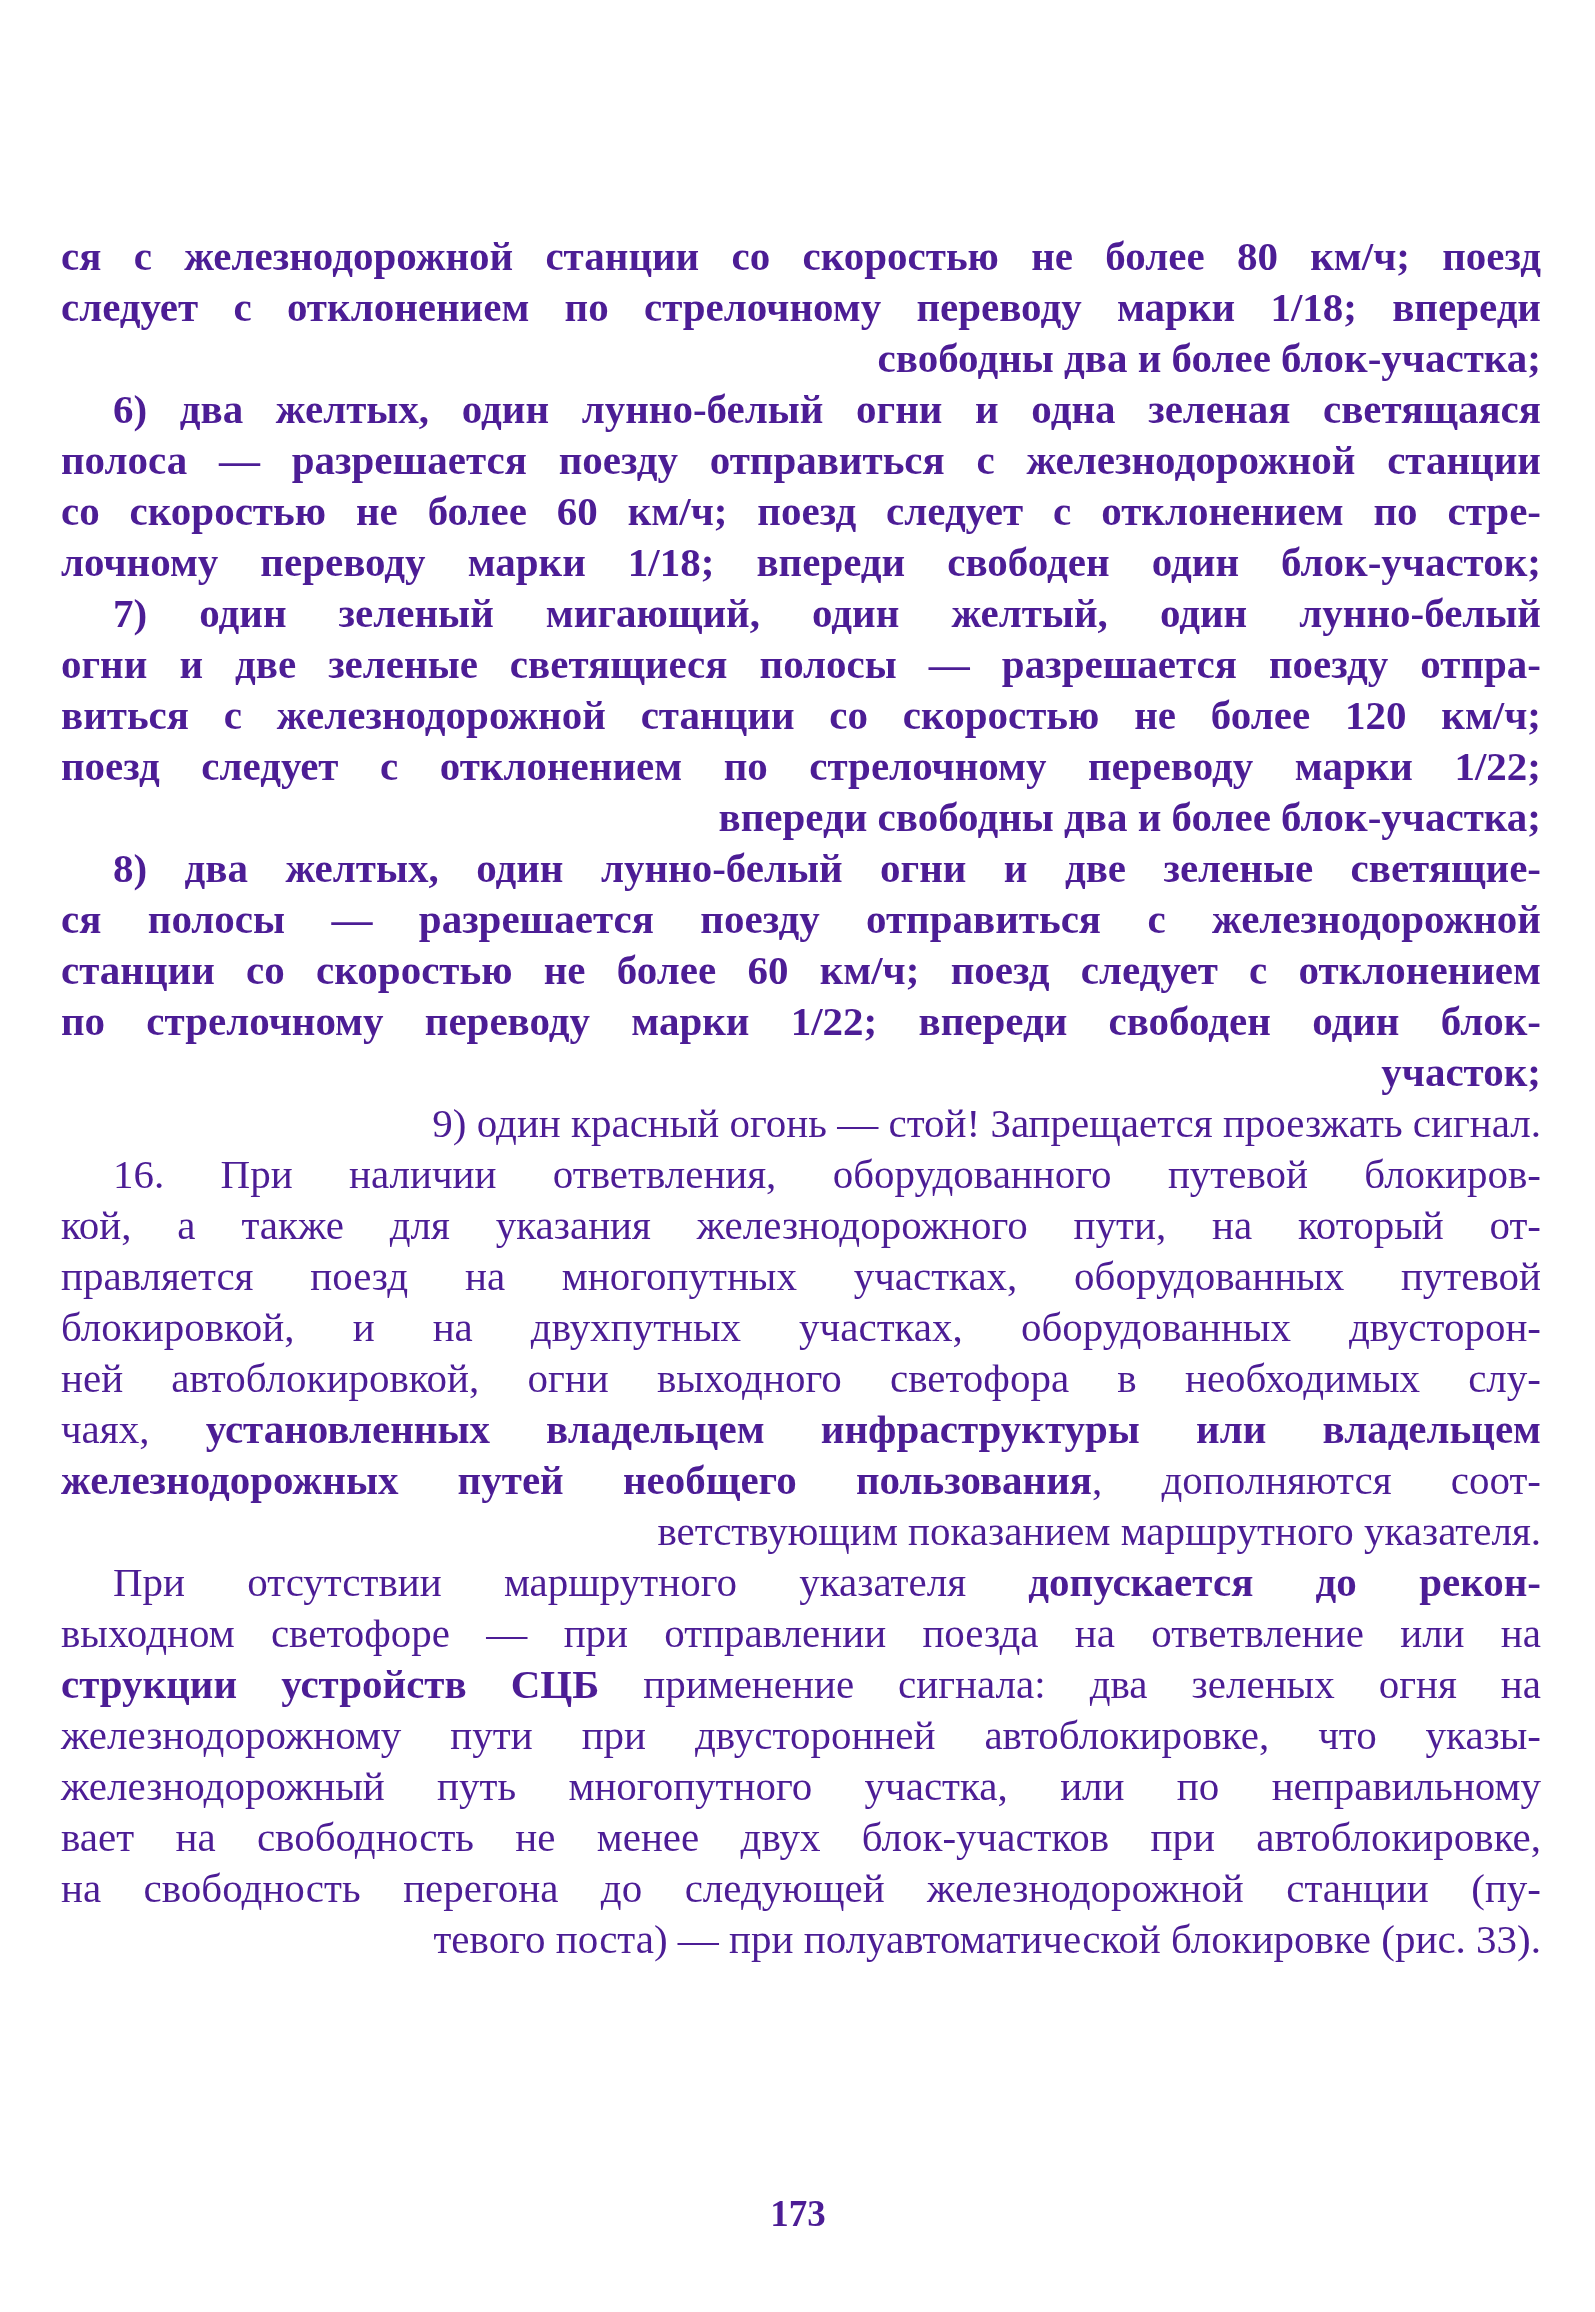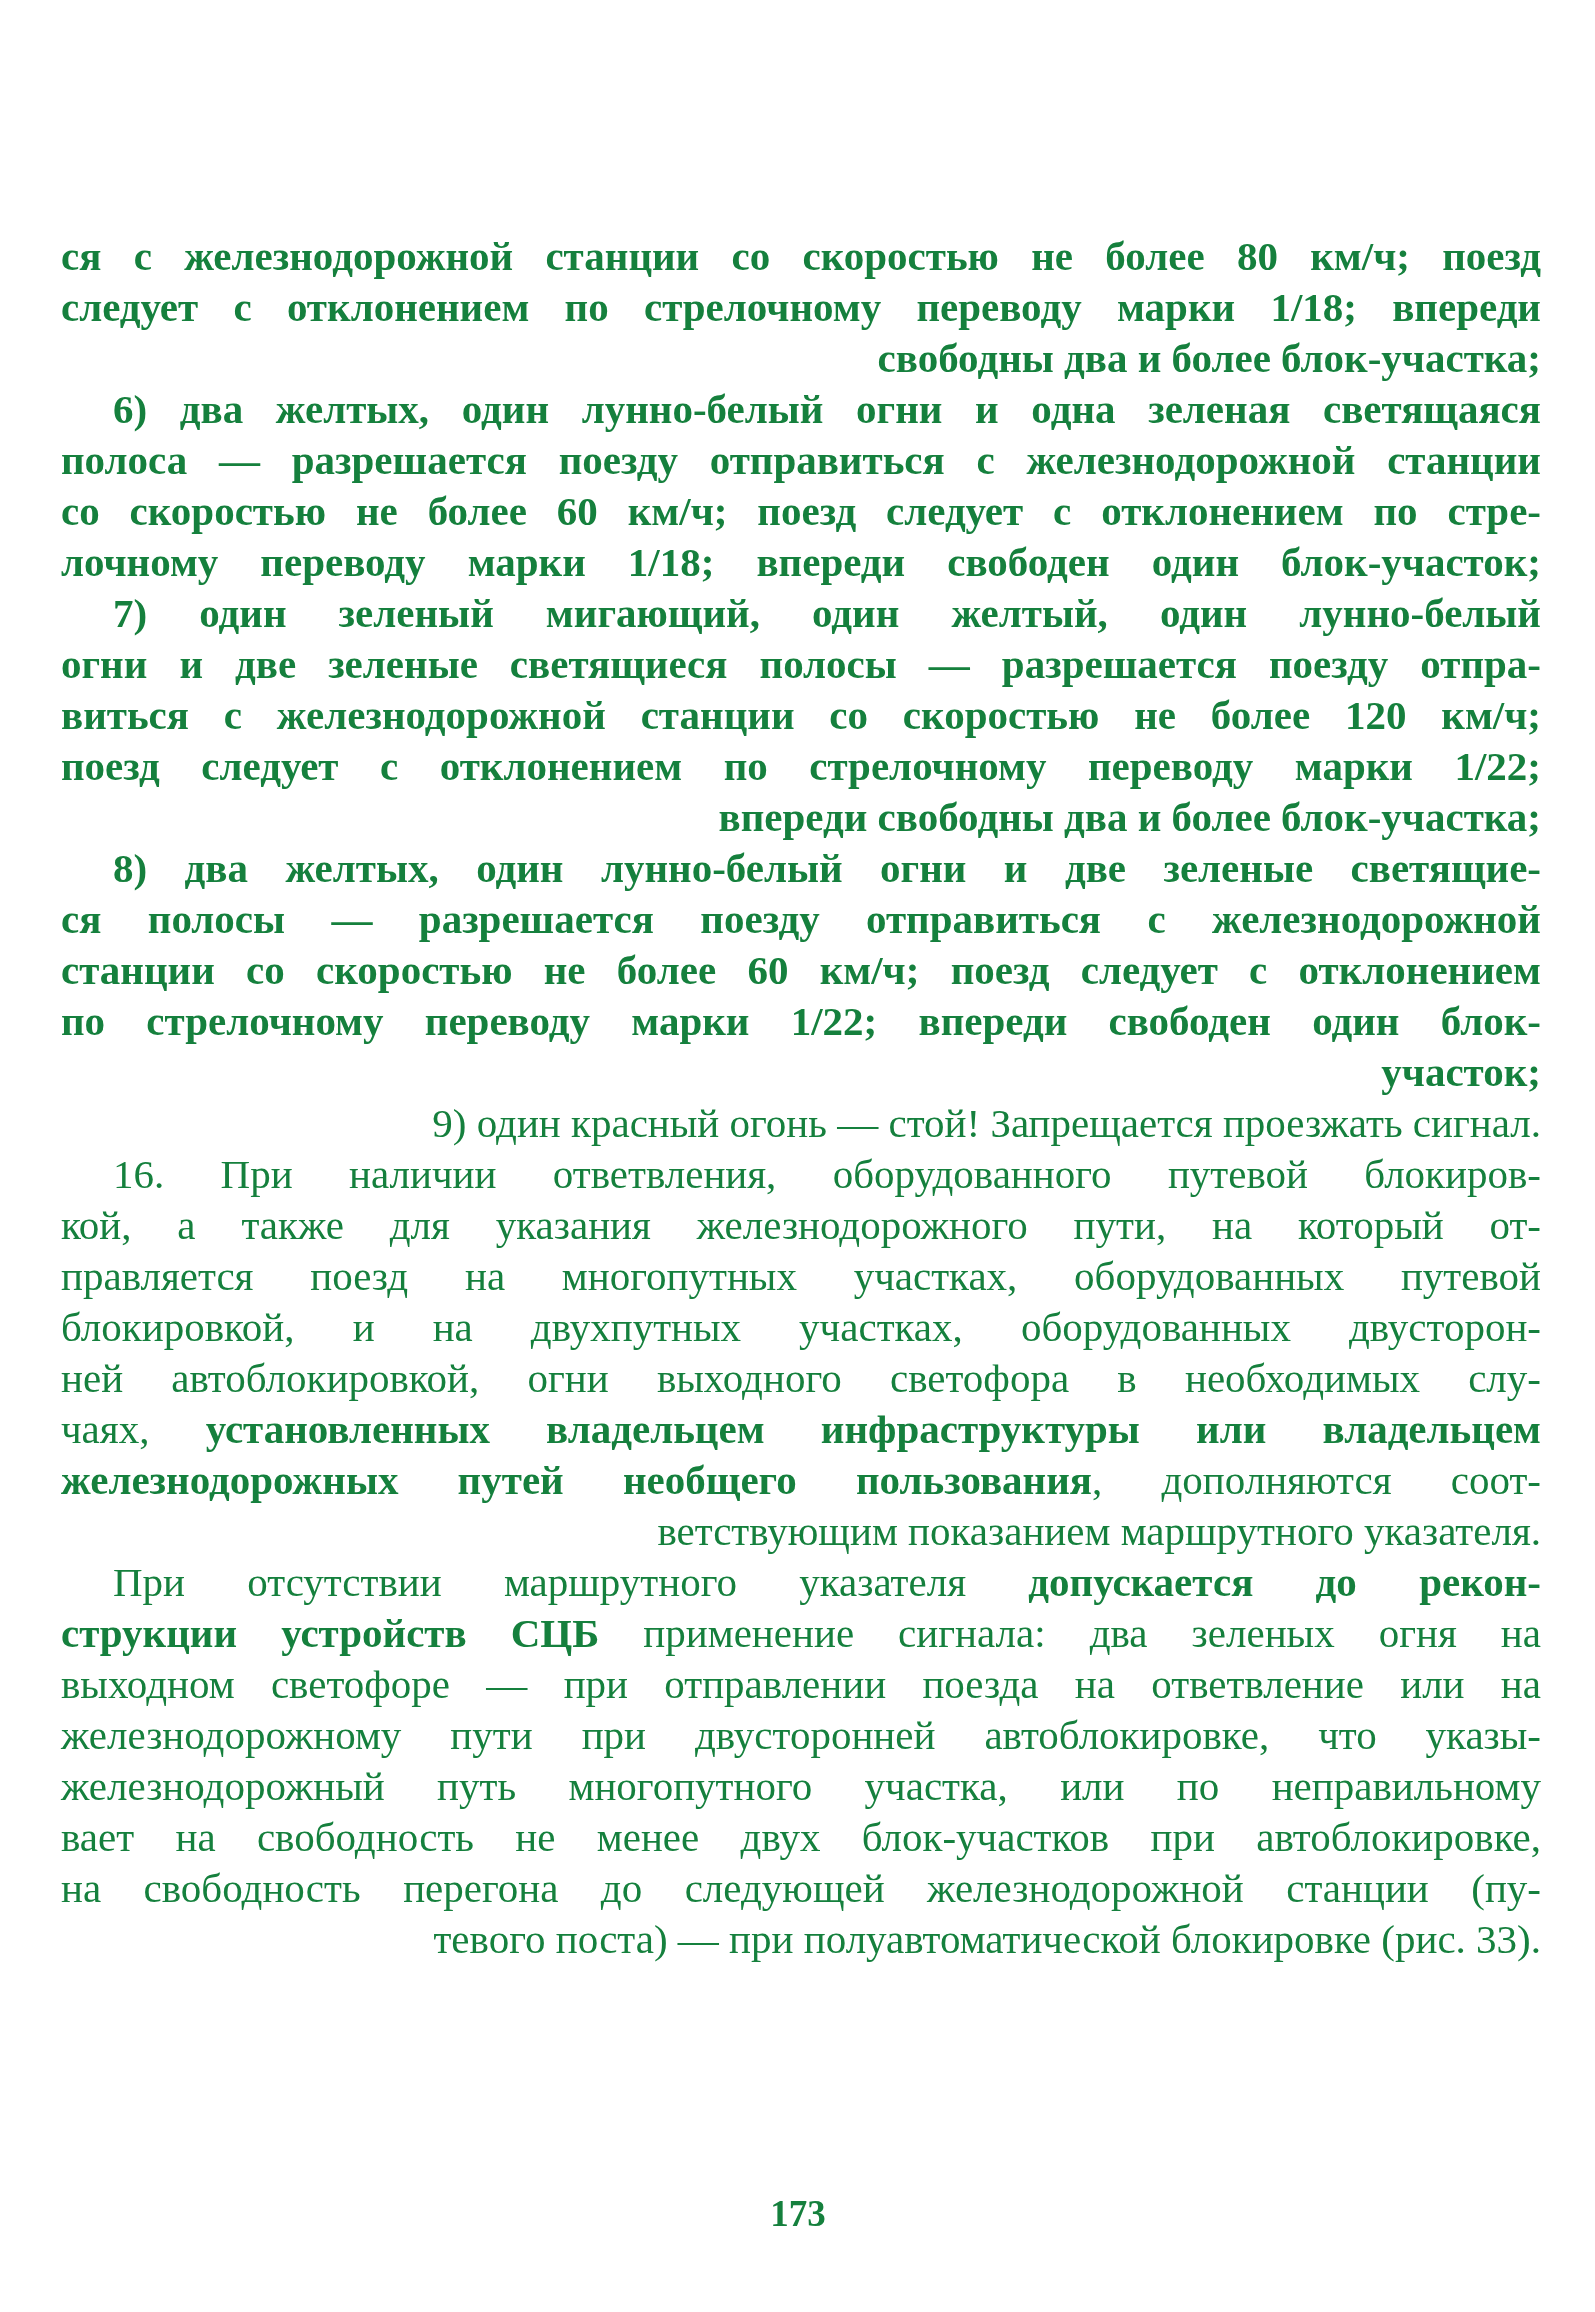--- a/index.html
+++ b/index.html
@@ -5,21 +5,21 @@
   html, body {
     margin: 0;
     padding: 0;
     background: #ffffff;
   }
   .page {
     position: relative;
     width: 1596px;
     height: 2313px;
     background: #ffffff;
-    color: #15803d;
+    color: #4c1d95;
     font-family: "Liberation Serif", "DejaVu Serif", serif;
     overflow: hidden;
   }
   .text-block {
     position: absolute;
     left: 61px;
     top: 231px;
     width: 1480px;
   }
   .line {
@@ -75,22 +75,22 @@
       <div class="line indent"><span class="r">9) один красный огонь — стой! Запрещается проезжать сигнал.</span></div>
       <div class="line j indent"><span class="r">16. При наличии ответвления, оборудованного путевой блокиров-</span></div>
       <div class="line j"><span class="r">кой, а также для указания железнодорожного пути, на который от-</span></div>
       <div class="line j"><span class="r">правляется поезд на многопутных участках, оборудованных путевой</span></div>
       <div class="line j"><span class="r">блокировкой, и на двухпутных участках, оборудованных двусторон-</span></div>
       <div class="line j"><span class="r">ней автоблокировкой, огни выходного светофора в необходимых слу-</span></div>
       <div class="line j"><span class="r">чаях, </span><span class="b">установленных владельцем инфраструктуры или владельцем</span></div>
       <div class="line j"><span class="b">железнодорожных путей необщего пользования</span><span class="r">, дополняются соот-</span></div>
       <div class="line"><span class="r">ветствующим показанием маршрутного указателя.</span></div>
       <div class="line j indent"><span class="r">При отсутствии маршрутного указателя </span><span class="b">допускается до рекон-</span></div>
+      <div class="line j"><span class="r">выходном светофоре — при отправлении поезда на ответвление или на</span></div>
       <div class="line j"><span class="b">струкции устройств СЦБ</span><span class="r"> применение сигнала: два зеленых огня на</span></div>
-      <div class="line j"><span class="r">выходном светофоре — при отправлении поезда на ответвление или на</span></div>
       <div class="line j"><span class="r">железнодорожному пути при двусторонней автоблокировке, что указы-</span></div>
       <div class="line j"><span class="r">железнодорожный путь многопутного участка, или по неправильному</span></div>
       <div class="line j"><span class="r">вает на свободность не менее двух блок-участков при автоблокировке,</span></div>
       <div class="line j"><span class="r">на свободность перегона до следующей железнодорожной станции (пу-</span></div>
       <div class="line"><span class="r">тевого поста) — при полуавтоматической блокировке (рис. 33).</span></div>
     </div>
   <div class="page-number">173</div>
 </div>
 
 

